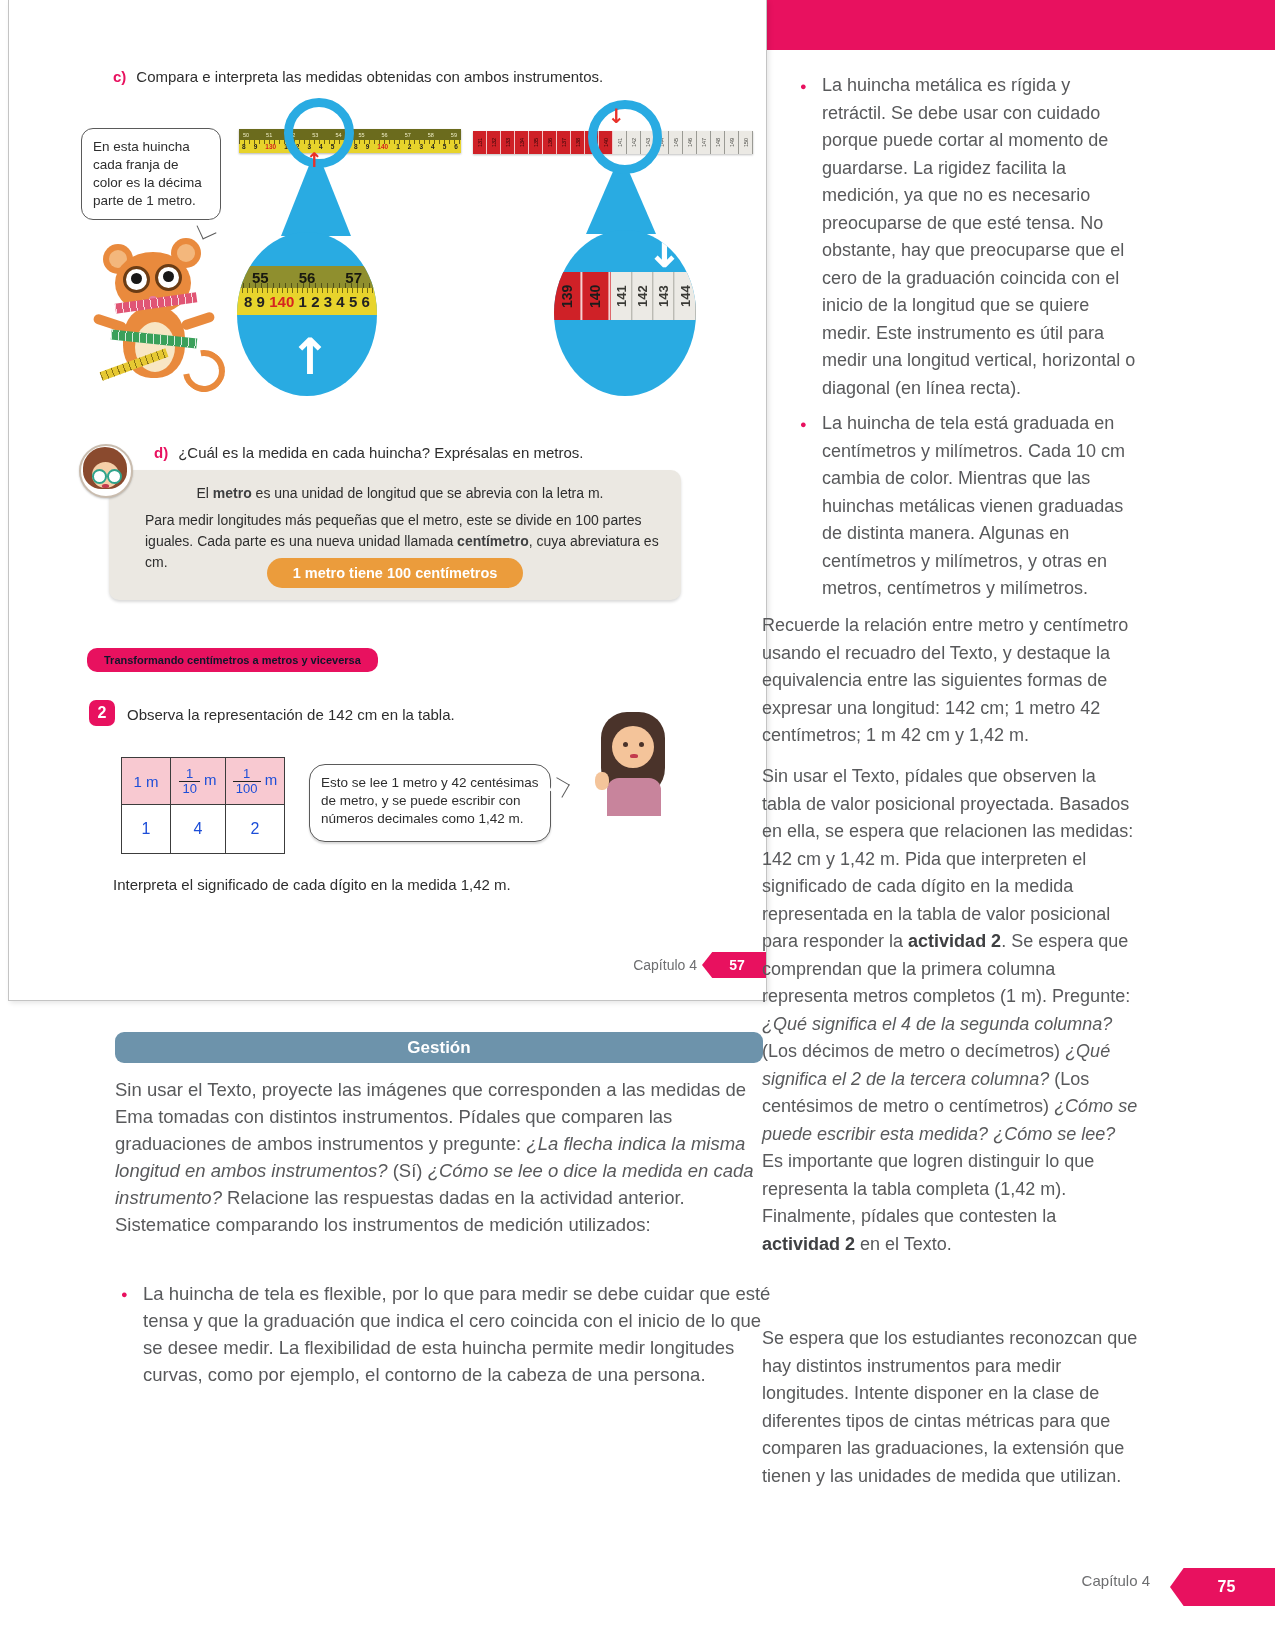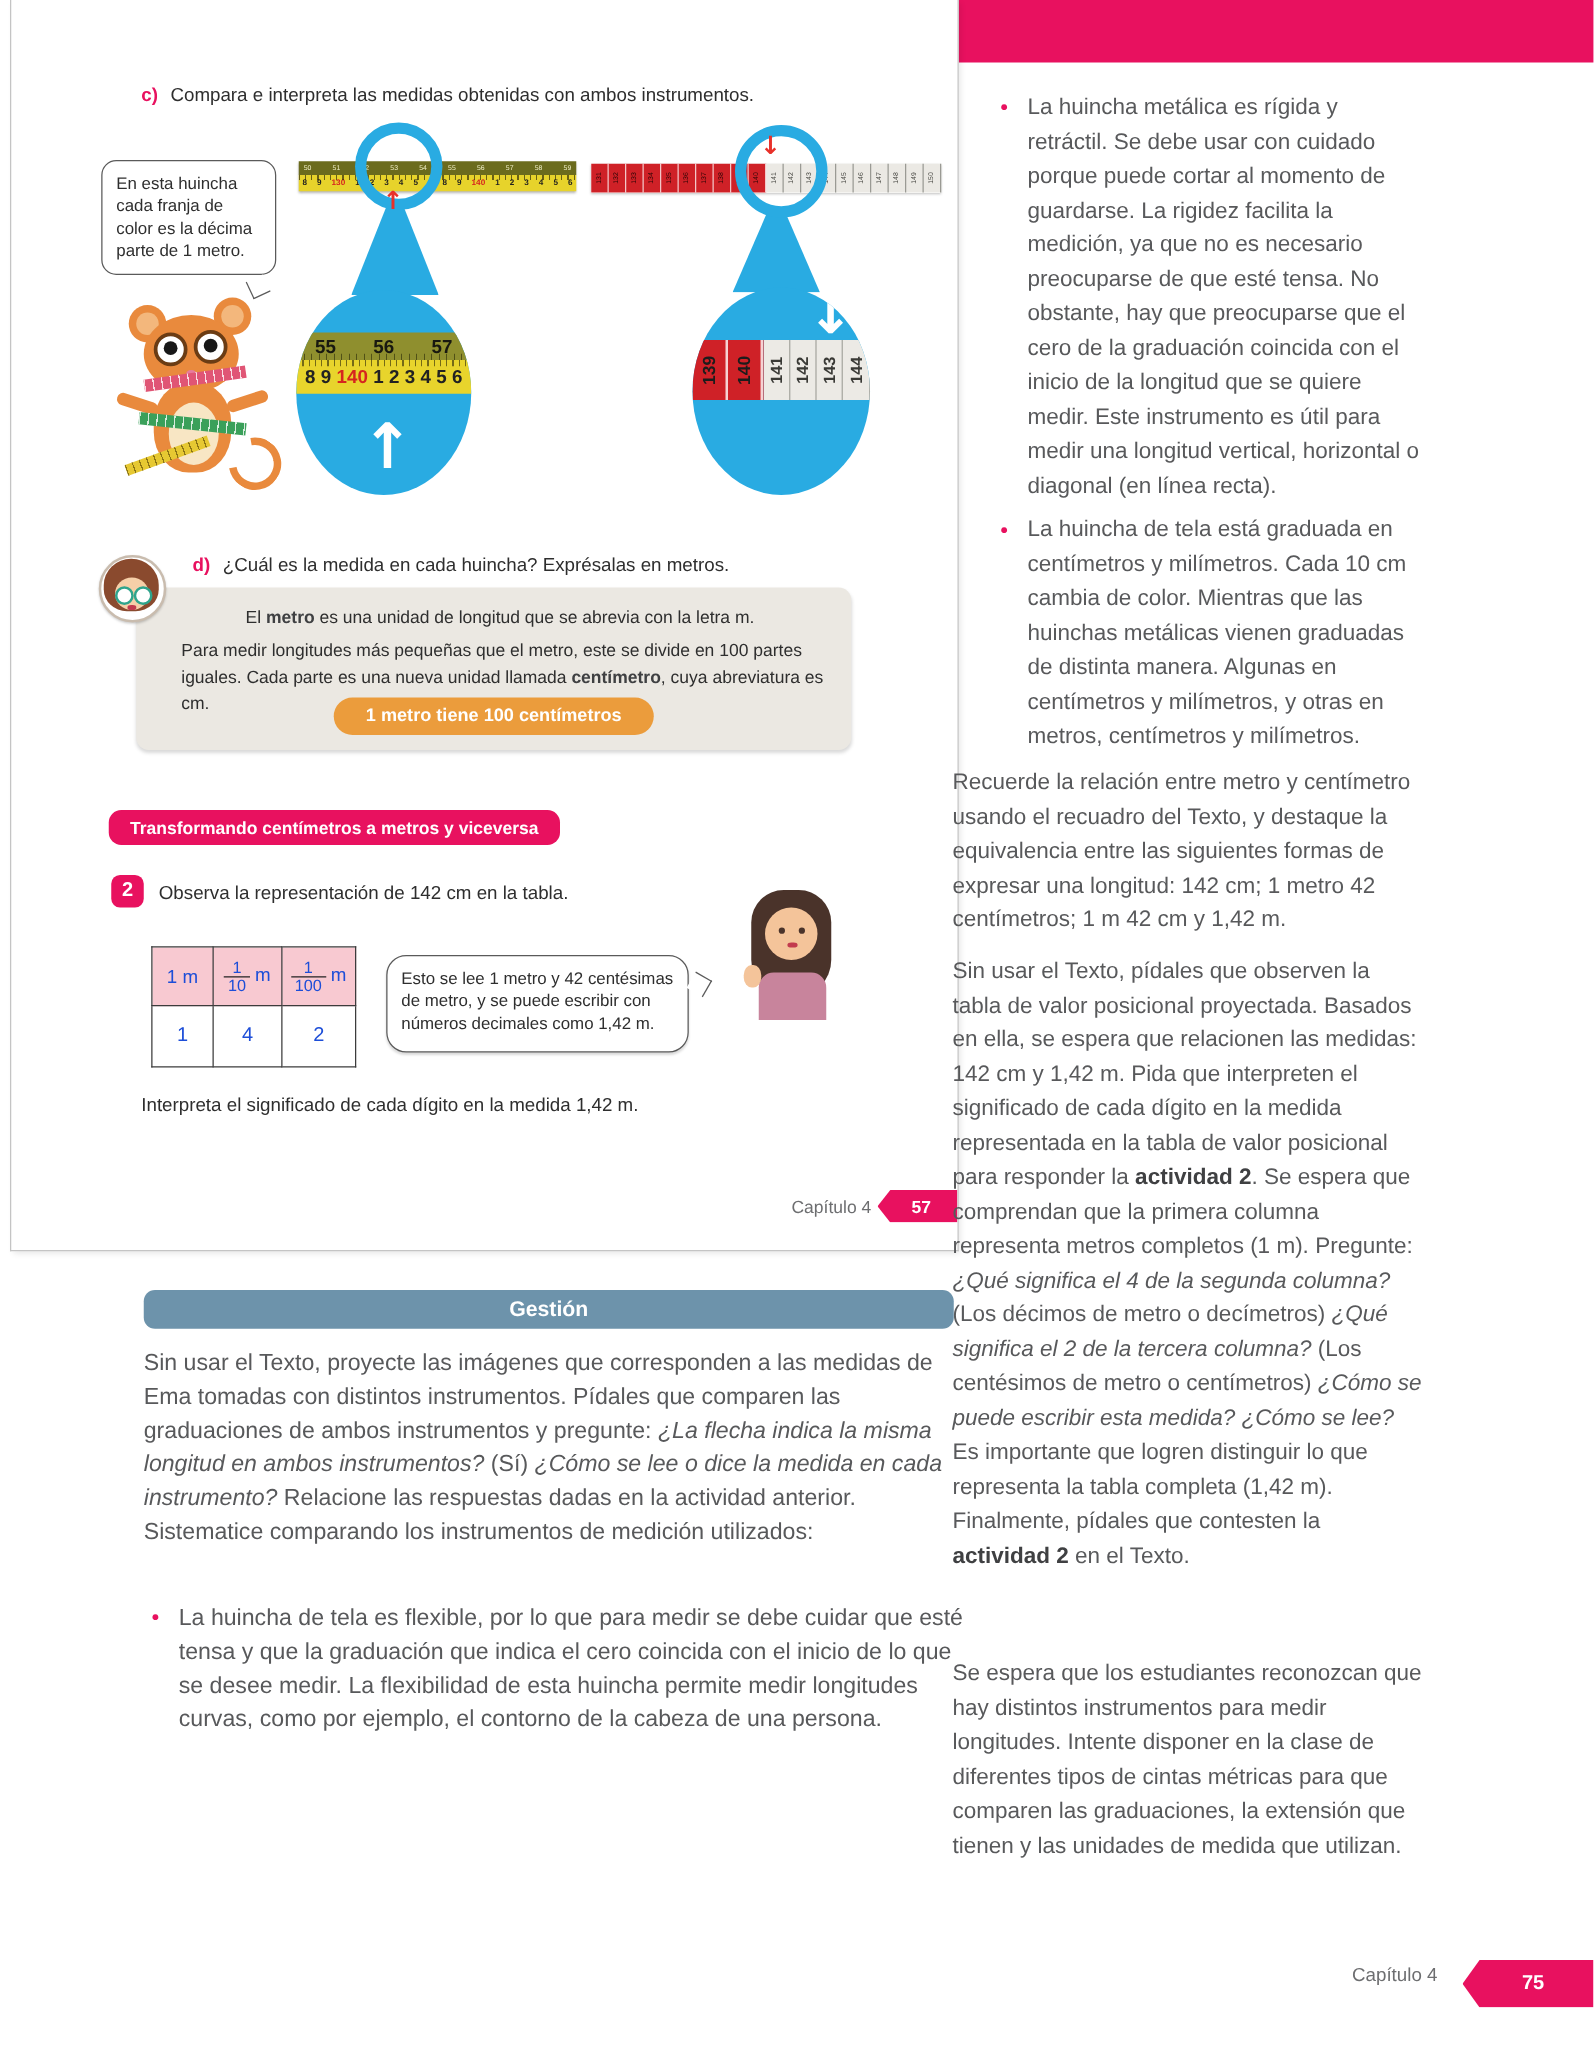--- a/index.html
+++ b/index.html
@@ -70,21 +70,21 @@
   .ribbon{background-size:6px 100%;}
 
   
   .info-box{left:100px;top:470px;width:572px;height:130px;background:#ebe8e2;border-radius:10px;
             box-shadow:0 2px 3px rgba(0,0,0,.15);}
   .info-text{font-size:14px;color:#2e2e2e;line-height:21px;}
   .pill{background:#eb9c3c;color:#fff;font-weight:bold;font-size:14.5px;border-radius:17px;
         padding:7px 26px;display:inline-block;}
   .avatar{border-radius:50%;background:#fff;border:2px solid #c9bcae;overflow:hidden;box-shadow:0 1px 2px rgba(0,0,0,.2);}
 
-  .section-pill{background:#e8115f;color:#ffffff;font-weight:bold;font-size:14px;border-radius:10px;
+  .section-pill{background:#e8115f;color:#0f172a;font-weight:bold;font-size:11px;border-radius:10px;
                 padding:6px 17px;display:inline-block;}
   .act-badge{width:26px;height:26px;background:#e8115f;color:#fff;font-weight:bold;font-size:16px;
              border-radius:7px;display:flex;align-items:center;justify-content:center;}
 
   
   table.pv{border-collapse:collapse;}
   table.pv td{border:1.6px solid #3c3c3c;text-align:center;vertical-align:middle;font-size:15px;color:#1d4ed8;}
   table.pv tr.hd td{background:#f8c9d1;height:44px;}
   table.pv tr.vals td{height:46px;font-size:16px;}
   .frac{display:inline-block;text-align:center;vertical-align:middle;line-height:1.05;font-size:13px;}

